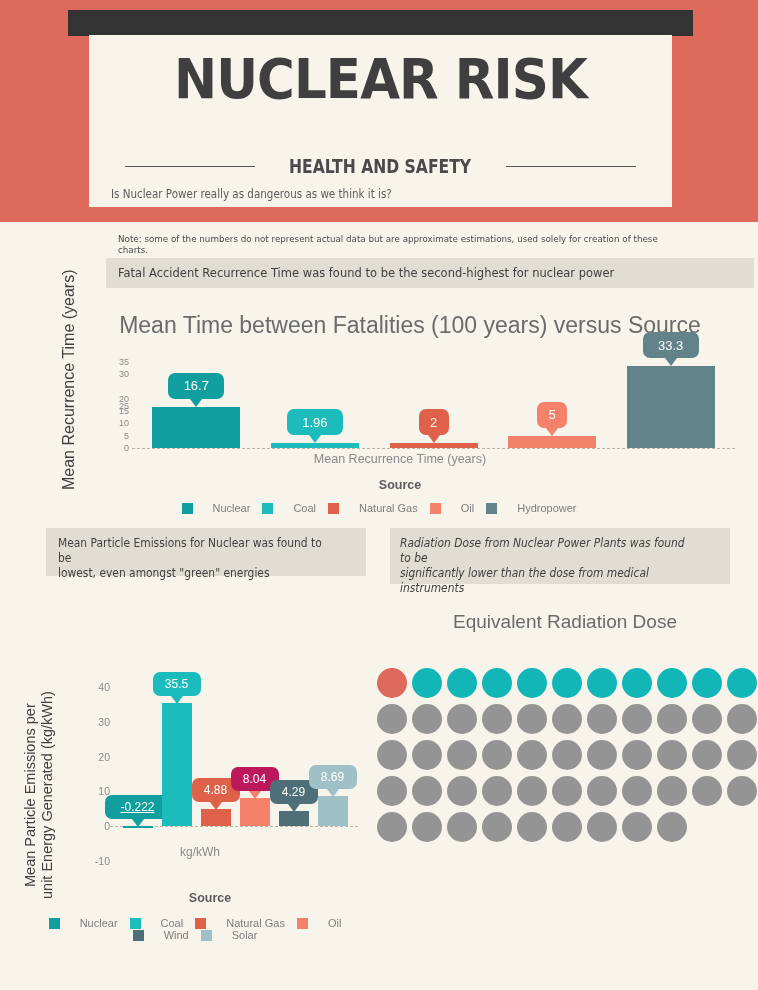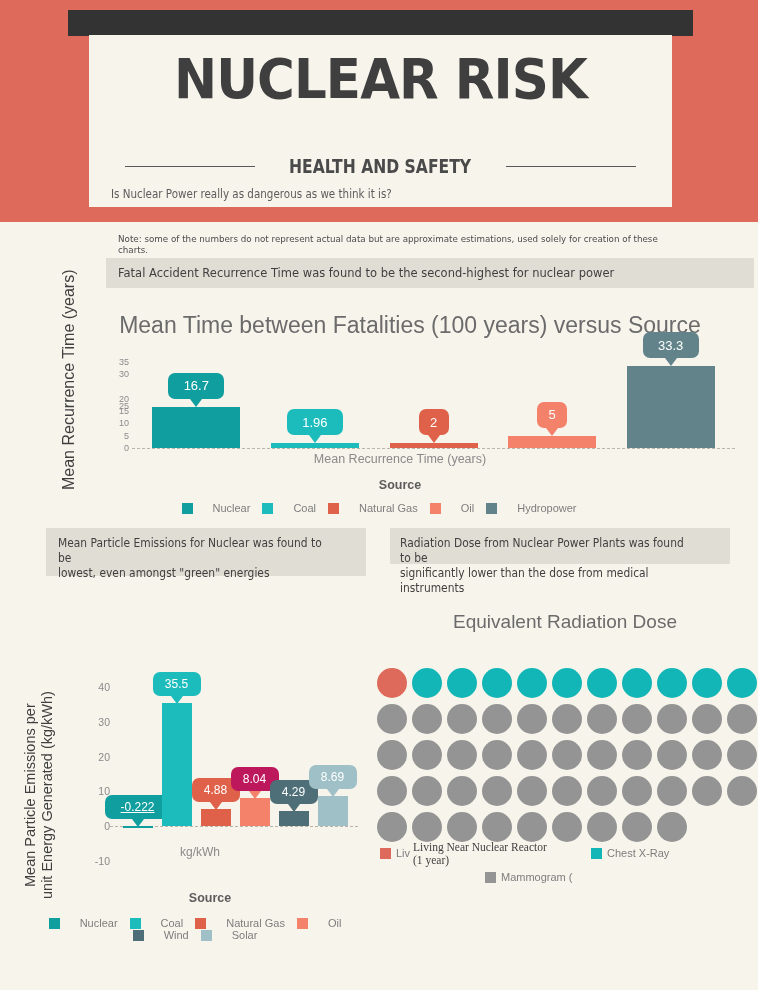--- a/index.html
+++ b/index.html
@@ -41,21 +41,21 @@
   }
   
   .banner{
     position:absolute;background:#e0ddd4;
     font-family:"DejaVu Sans", sans-serif;
     color:#3f3f3f;box-sizing:border-box;
   }
   #banner-top{left:72px;top:258px;width:648px;height:30px;padding:7px 0 0 12px;font-size:12.5px;margin-left:34px;}
   #banner-top span{display:inline-block;transform:scaleX(0.92);transform-origin:left center;}
   #banner-left{left:46px;top:528px;width:320px;height:48px;padding:8px 14px 0 12px;font-size:11.5px;line-height:15px;}
-  #banner-right{left:390px;top:528px;width:340px;height:36px;padding:8px 10px 0 10px;font-size:11.5px;line-height:15px;}
+  #banner-right{left:390px;top:528px;width:340px;height:56px;padding:8px 10px 0 10px;font-size:11.5px;line-height:15px;font-style:italic;}
   .banner .txt{display:block;transform:scaleX(0.93);transform-origin:left top;}
   
   .chart-title{
     position:absolute;text-align:center;color:#6b6b6b;
     font-family:"Liberation Sans", sans-serif;font-weight:normal;
   }
   .ylabel{
     position:absolute;color:#3f3f3f;
     font-family:"Liberation Sans", sans-serif;
     writing-mode:vertical-rl;transform:rotate(180deg);
@@ -309,31 +309,13 @@
         <div class="dot" style="background: rgb(148, 148, 148);"></div>
         <div class="dot" style="background: rgb(148, 148, 148);"></div>
         <div class="dot" style="background: rgb(148, 148, 148);"></div>
         <div class="dot" style="background: rgb(148, 148, 148);"></div>
         <div class="dot" style="background: rgb(148, 148, 148);"></div>
         <div class="dot" style="background: rgb(148, 148, 148);"></div>
         <div class="dot" style="background: rgb(148, 148, 148);"></div>
         <div class="dot" style="background: rgb(148, 148, 148);"></div>
       </div>
     </div>
-  <div id="chart3-legend" style="position: absolute; left: 0px; top: 248px; width: 386px; height: 50px;">
-      <div style="position: absolute; left: 8px; top: 4px; display: flex; align-items: center;">
-        <span class="swatch" style="background: rgb(221, 106, 90);"></span>
-        <span style="color: rgb(125, 125, 125); font-family: &quot;Liberation Sans&quot;, sans-serif; font-size: 11px; white-space: nowrap; overflow: hidden; text-overflow: clip; width: 18px;">Liv</span>
-      </div>
-      <div style="position: absolute; left: 219px; top: 4px; display: flex; align-items: center;">
-        <span class="swatch" style="background: rgb(18, 182, 182);"></span>
-        <span style="color: rgb(125, 125, 125); font-family: &quot;Liberation Sans&quot;, sans-serif; font-size: 11px; white-space: nowrap; overflow: hidden; text-overflow: clip; width: 68px;">Chest X-Ray</span>
-      </div>
-      <div style="position: absolute; left: 113px; top: 28px; display: flex; align-items: center;">
-        <span class="swatch" style="background: rgb(148, 148, 148);"></span>
-        <span style="color: rgb(125, 125, 125); font-family: &quot;Liberation Sans&quot;, sans-serif; font-size: 11px; white-space: nowrap; overflow: hidden; text-overflow: clip; width: 90px;">Mammogram (</span>
-      </div>
-      <div style="position: absolute; left: 41px; top: -2px; width: 190px; font-family: &quot;Liberation Serif&quot;, serif; font-size: 11.5px; line-height: 13px; color: rgb(63, 63, 63);">
-        <div>Living Near Nuclear Reactor</div>
-        <div>(1 year)</div>
-      </div>
-    </div>
 </div>
 
 </body></html>

